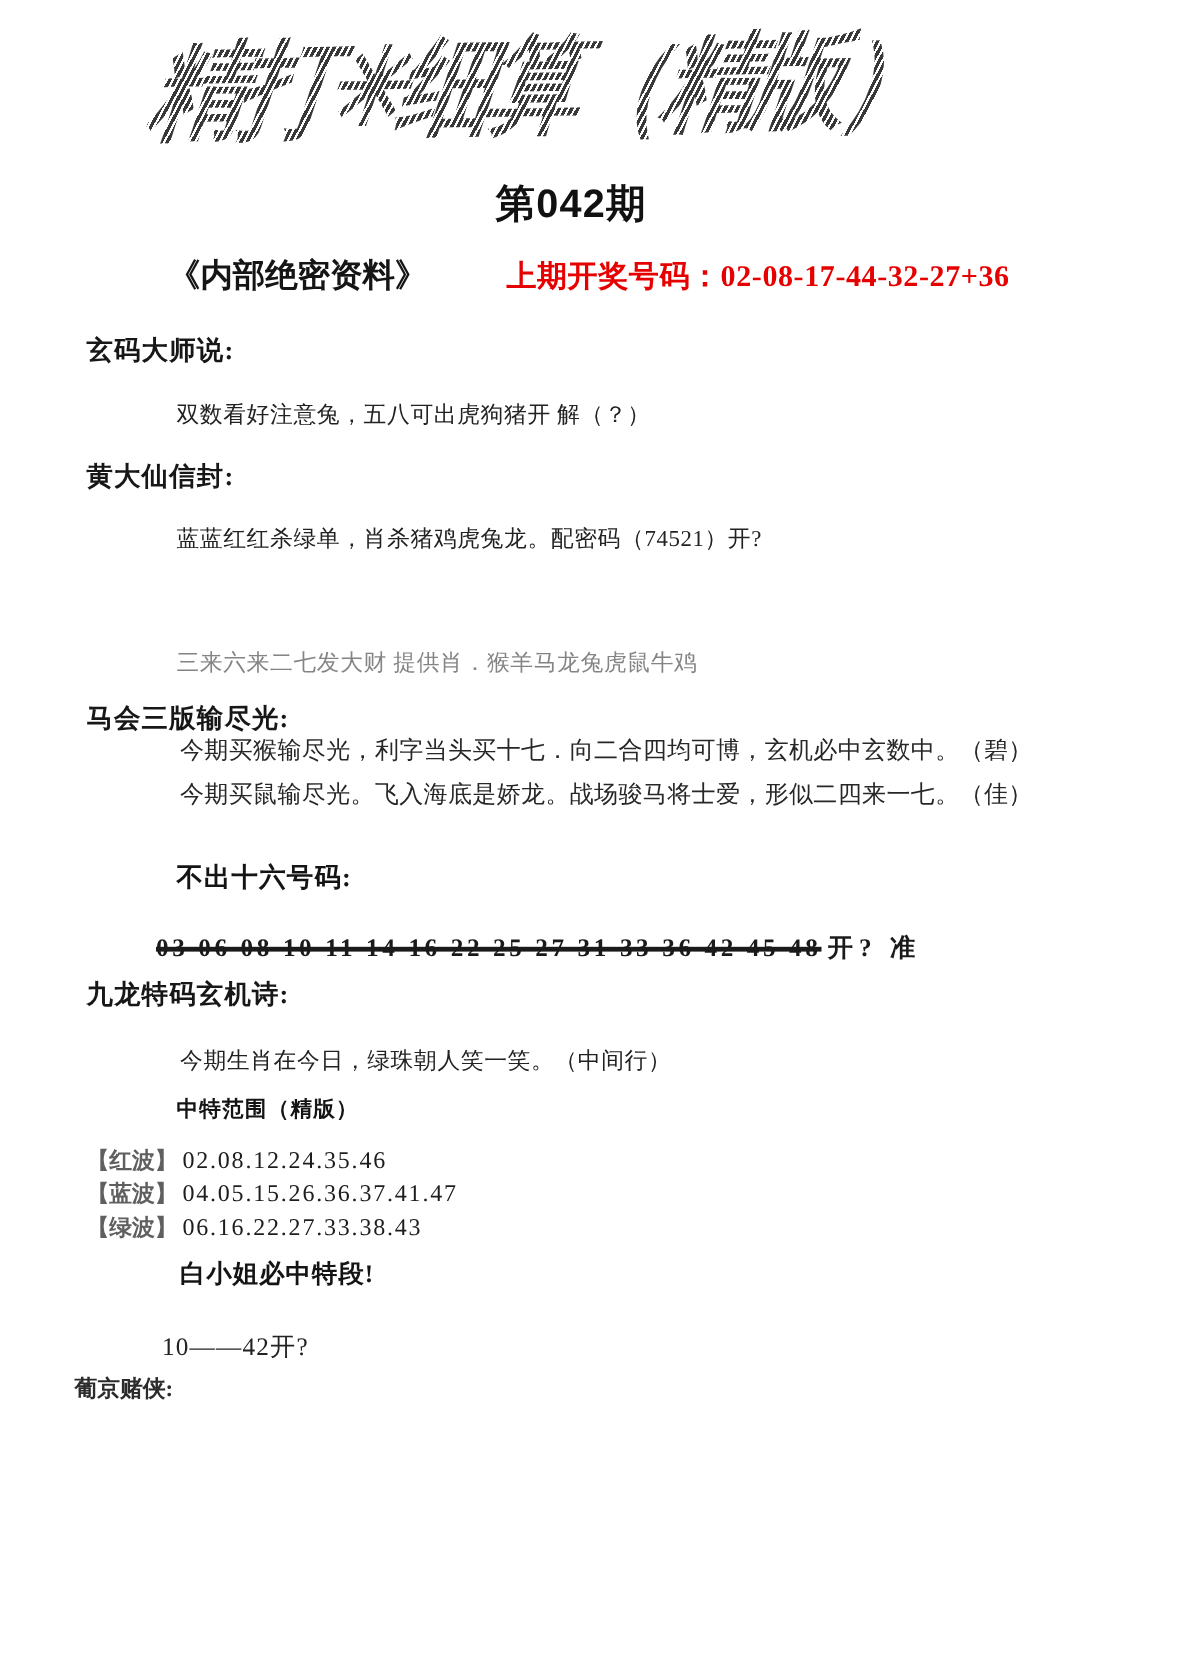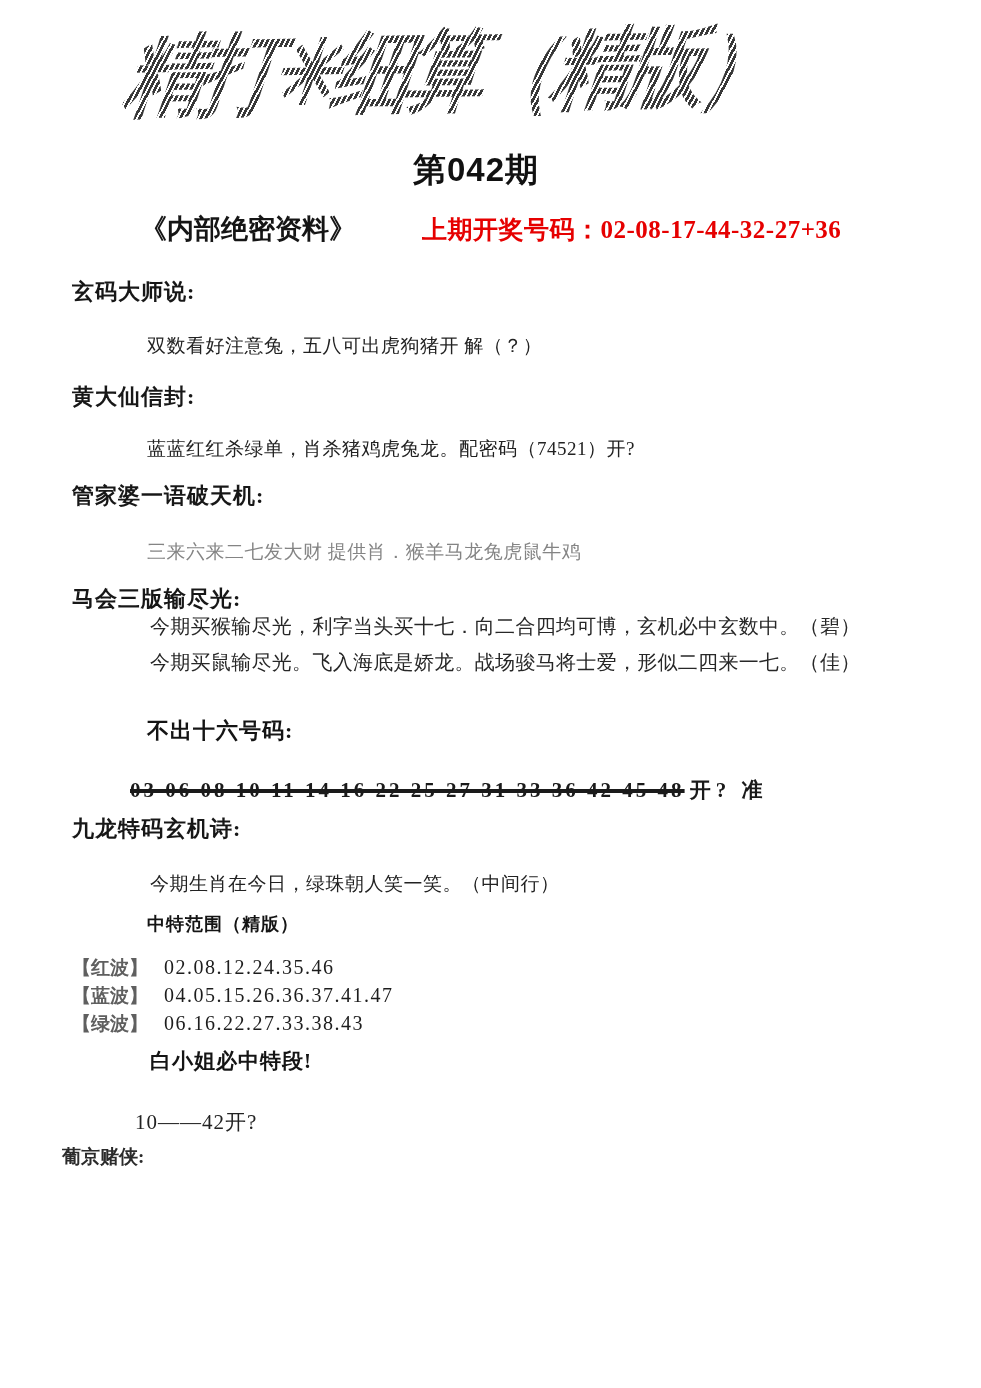--- a/index.html
+++ b/index.html
@@ -123,21 +123,21 @@
   .wave-row { height: 28px; line-height: 28px; white-space: nowrap; }
   .wave-label {
     font-size: 19px;
     font-weight: bold;
     color: #4e4e4e;
     opacity: 0.9;
   }
   .wave-numbers {
     font-size: 20px;
     color: #1d1d1d;
-    margin-left: 12px;
+    margin-left: 0;
     letter-spacing: 1.5px;
   }
 
   .range {
     position: absolute;
     left: 135px;
     top: 1108px;
     font-size: 21px;
     color: #222;
     letter-spacing: 1px;
@@ -178,21 +178,20 @@
     <span class="secret">《内部绝密资料》</span>
     <span class="lastdraw" style="color: rgb(230, 0, 0);">上期开奖号码：02-08-17-44-32-27+36</span>
   </div>
 
   <div class="h1" style="top:277px">玄码大师说:</div>
   <div class="indent" style="top:333px">双数看好注意兔，五八可出虎狗猪开 解（？）</div>
 
   <div class="h1" style="top:382px">黄大仙信封:</div>
   <div class="indent" style="top:436px">蓝蓝红红杀绿单，肖杀猪鸡虎兔龙。配密码（74521）开?</div>
 
-  <div class="h1" style="top:481px">管家婆一语破天机:</div>
   <div class="indent faded" style="top:539px">三来六来二七发大财 提供肖．猴羊马龙兔虎鼠牛鸡</div>
 
   <div class="h1" style="top:584px">马会三版输尽光:</div>
   <div class="mahui-lines">
     <div>今期买猴输尽光，利字当头买十七．向二合四均可博，玄机必中玄数中。（碧）</div>
     <div>今期买鼠输尽光。飞入海底是娇龙。战场骏马将士爱，形似二四来一七。（佳）</div>
   </div>
 
   <div class="h2" style="left:147px; top:716px">不出十六号码:</div>
   <div class="strike-row">

